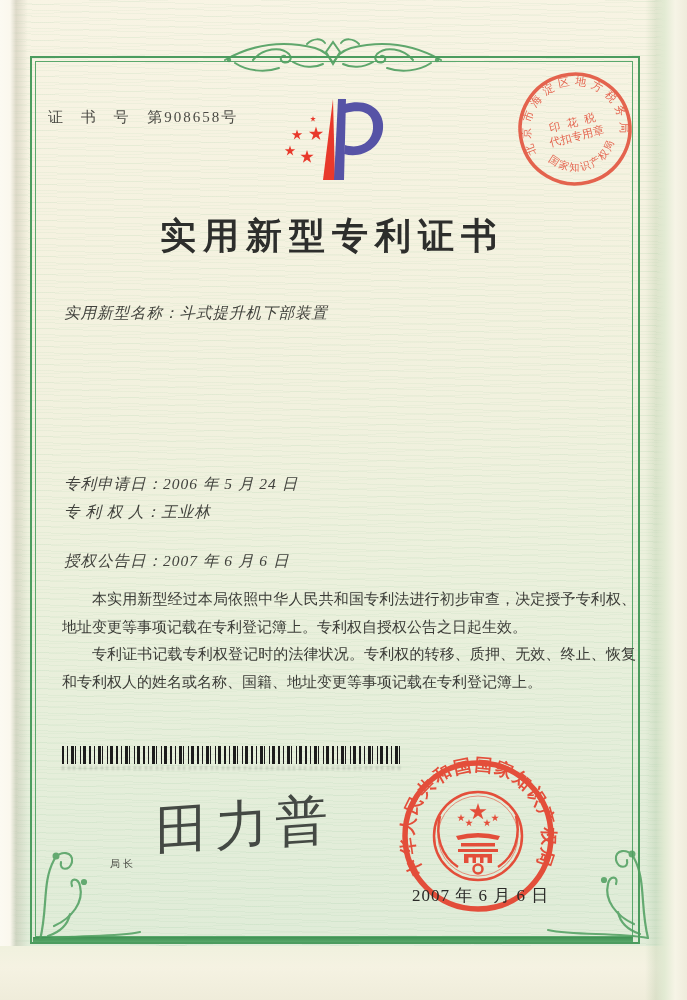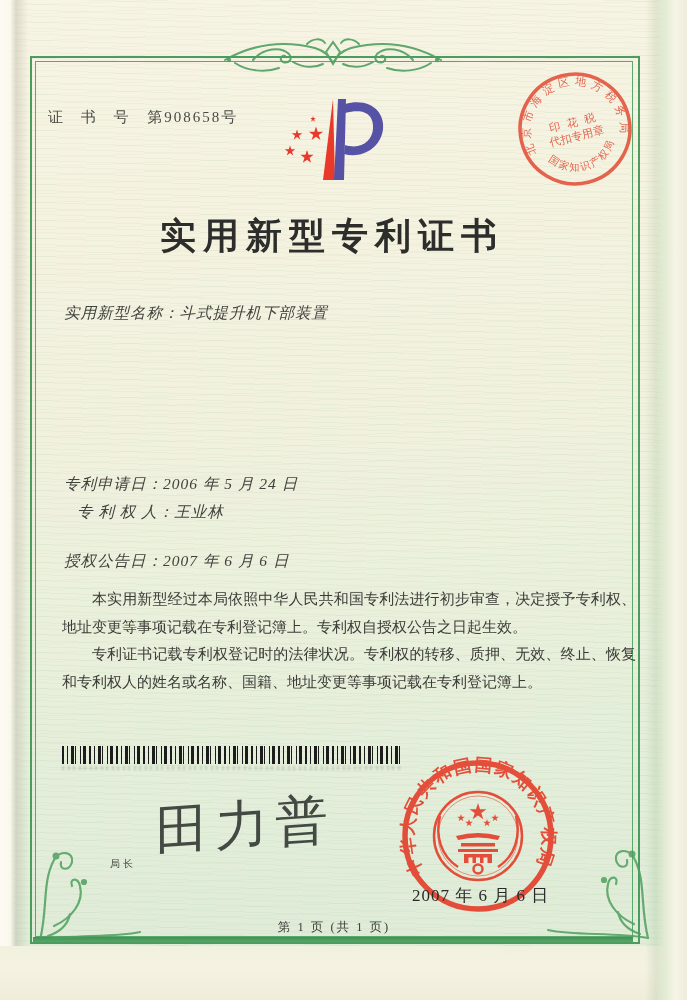--- a/index.html
+++ b/index.html
@@ -64,21 +64,21 @@
   .title{
     position:absolute;left:32px;top:212px;width:600px;margin:0;
     text-align:center;font-size:36px;font-weight:bold;color:#2d2e2c;
     letter-spacing:7px;font-family:"Liberation Serif", serif;
   }
 
   .field{
     position:absolute;left:64px;
     font-size:15.5px;color:#41423d;letter-spacing:1px;white-space:nowrap;font-style:italic;
   }
-  .f0{top:303px;} .f1{top:353px;} .f2{top:402px;} .f3{top:452px;margin-top:22px;} .f4{top:502px;margin-left:13px;} .f5{top:551px;}
+  .f0{top:303px;} .f1{top:353px;} .f2{top:402px;} .f3{top:452px;margin-top:22px;} .f4{top:502px;} .f5{top:551px;}
 
   .body-text{
     position:absolute;left:62px;top:586px;width:574px;
     font-size:15px;line-height:1.84;color:#3b3c37;text-align:justify;
   }
   .body-text p{margin:0;text-indent:2em;}
 
   .barcode{
     position:absolute;left:62px;top:746px;width:338px;height:18px;
     background:
@@ -260,16 +260,15 @@
         <rect x="78" y="101.5" width="4" height="5.5" fill="#eceedd"></rect>
         <rect x="85.5" y="101.5" width="4" height="5.5" fill="#eceedd"></rect>
         <path d="M42,60 C37,80 43,100 60,111" fill="none" stroke="#e4432f" stroke-width="2.5"></path>
         <path d="M118,60 C123,80 117,100 100,111" fill="none" stroke="#e4432f" stroke-width="2.5"></path>
         <circle cx="80" cy="113" r="4.5" fill="none" stroke="#e4432f" stroke-width="2.5"></circle>
       </g>
     </g>
   </svg>
   <div class="seal-date">2007 年 6 月 6 日</div>
 
-  <div class="footer">第 1 页 (共 1 页)</div>
 
   <div class="edge-right"></div>
 </div>
 
 </body></html>

